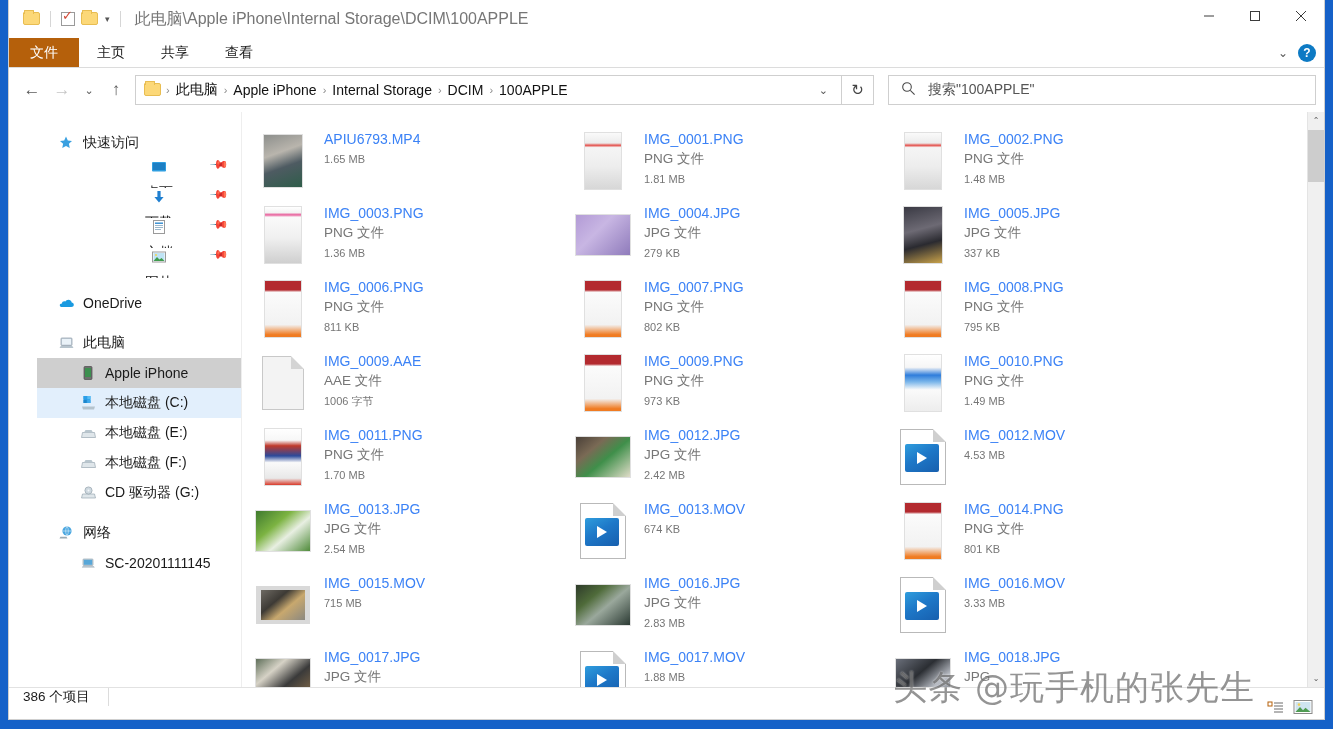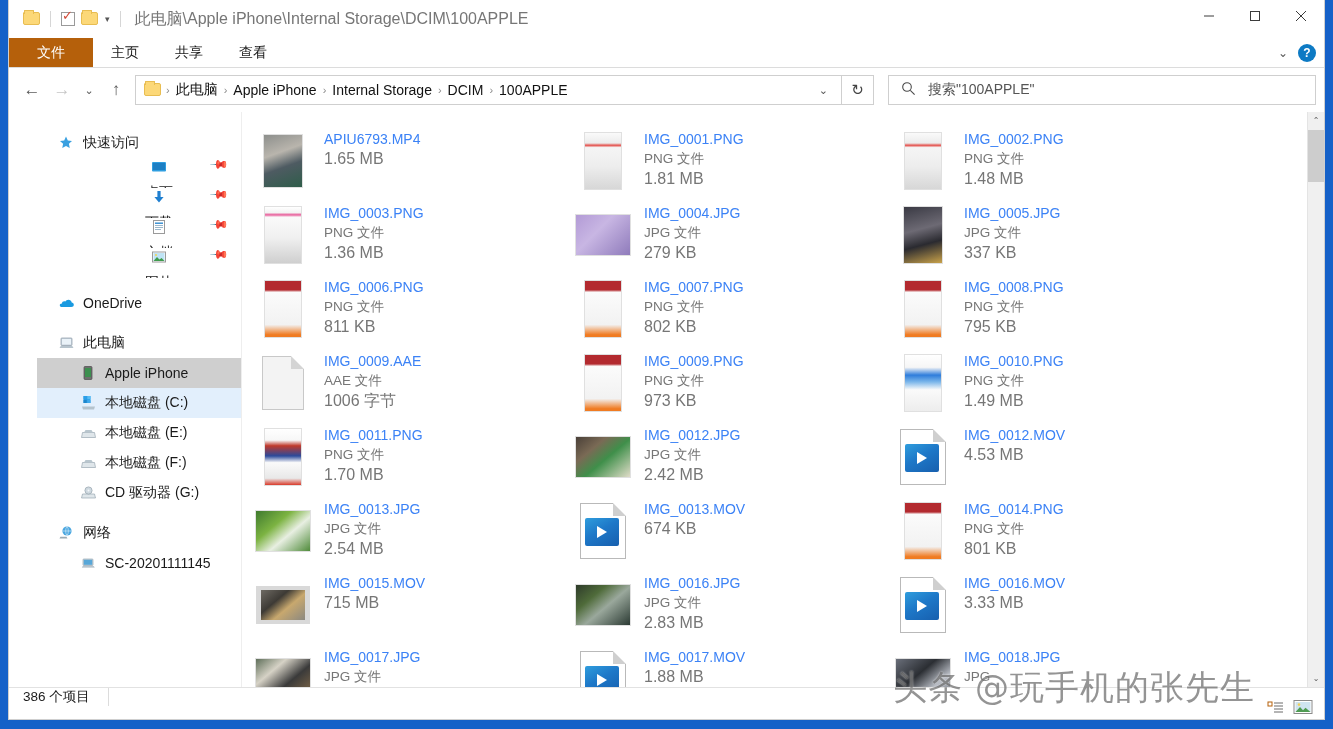--- a/index.html
+++ b/index.html
@@ -54,21 +54,21 @@
     color: #3b3b3b; font-size: 13px;
   }
   .winbtn svg { display: block; }
 
   
   .ribbon {
     height: 30px; flex: 0 0 30px; display: flex; align-items: stretch;
     background: #ffffff; border-bottom: 1px solid #dcdcdc; position: relative;
   }
   .tab-file {
-    background: #b5600b; color: #ffffff; width: 84px;
+    background: #b5600b; color: #ffffff; width: 70px;
     display: flex; align-items: center; justify-content: center;
     font-size: 14px;
   }
   .tab {
     padding: 0 18px; display: flex; align-items: center; font-size: 14px; color: #1a1a1a;
   }
   .ribbon-right { position: absolute; right: 8px; top: 0; height: 30px; display: flex; align-items: center; gap: 10px; }
   .chev-down { font-size: 12px; color: #5a5a5a; }
   .help-circle {
     width: 18px; height: 18px; border-radius: 50%; background: #0d7ac4; color: #fff;
@@ -137,21 +137,21 @@
   .thumb {
     width: 54px; height: 66px; flex: 0 0 54px; display: flex; align-items: center; justify-content: center;
   }
   .thumb .img {
     display: block; background-size: cover; background-position: center;
     box-shadow: 0 0 0 1px rgba(0,0,0,.12);
   }
   .meta { display: flex; flex-direction: column; min-width: 0; padding-top: 1px; }
   .fname { font-size: 14px; color: #3b82f6; line-height: 20px; white-space: nowrap; }
   .ftype { font-size: 13.5px; color: #767676; line-height: 20px; }
-  .fsize { font-size: 16px; color: #767676; line-height: 20px; }
+  .fsize { font-size: 11px; color: #767676; line-height: 20px; }
 
   
   .doc-icon {
     width: 42px; height: 54px; background: #f3f3f3; border: 1px solid #c8c8c8; position: relative;
   }
   .doc-icon::after {
     content: ""; position: absolute; right: -1px; top: -1px;
     border-width: 0 13px 13px 0; border-style: solid;
     border-color: #ffffff #ffffff #d4d4d4 #d4d4d4;
   }

